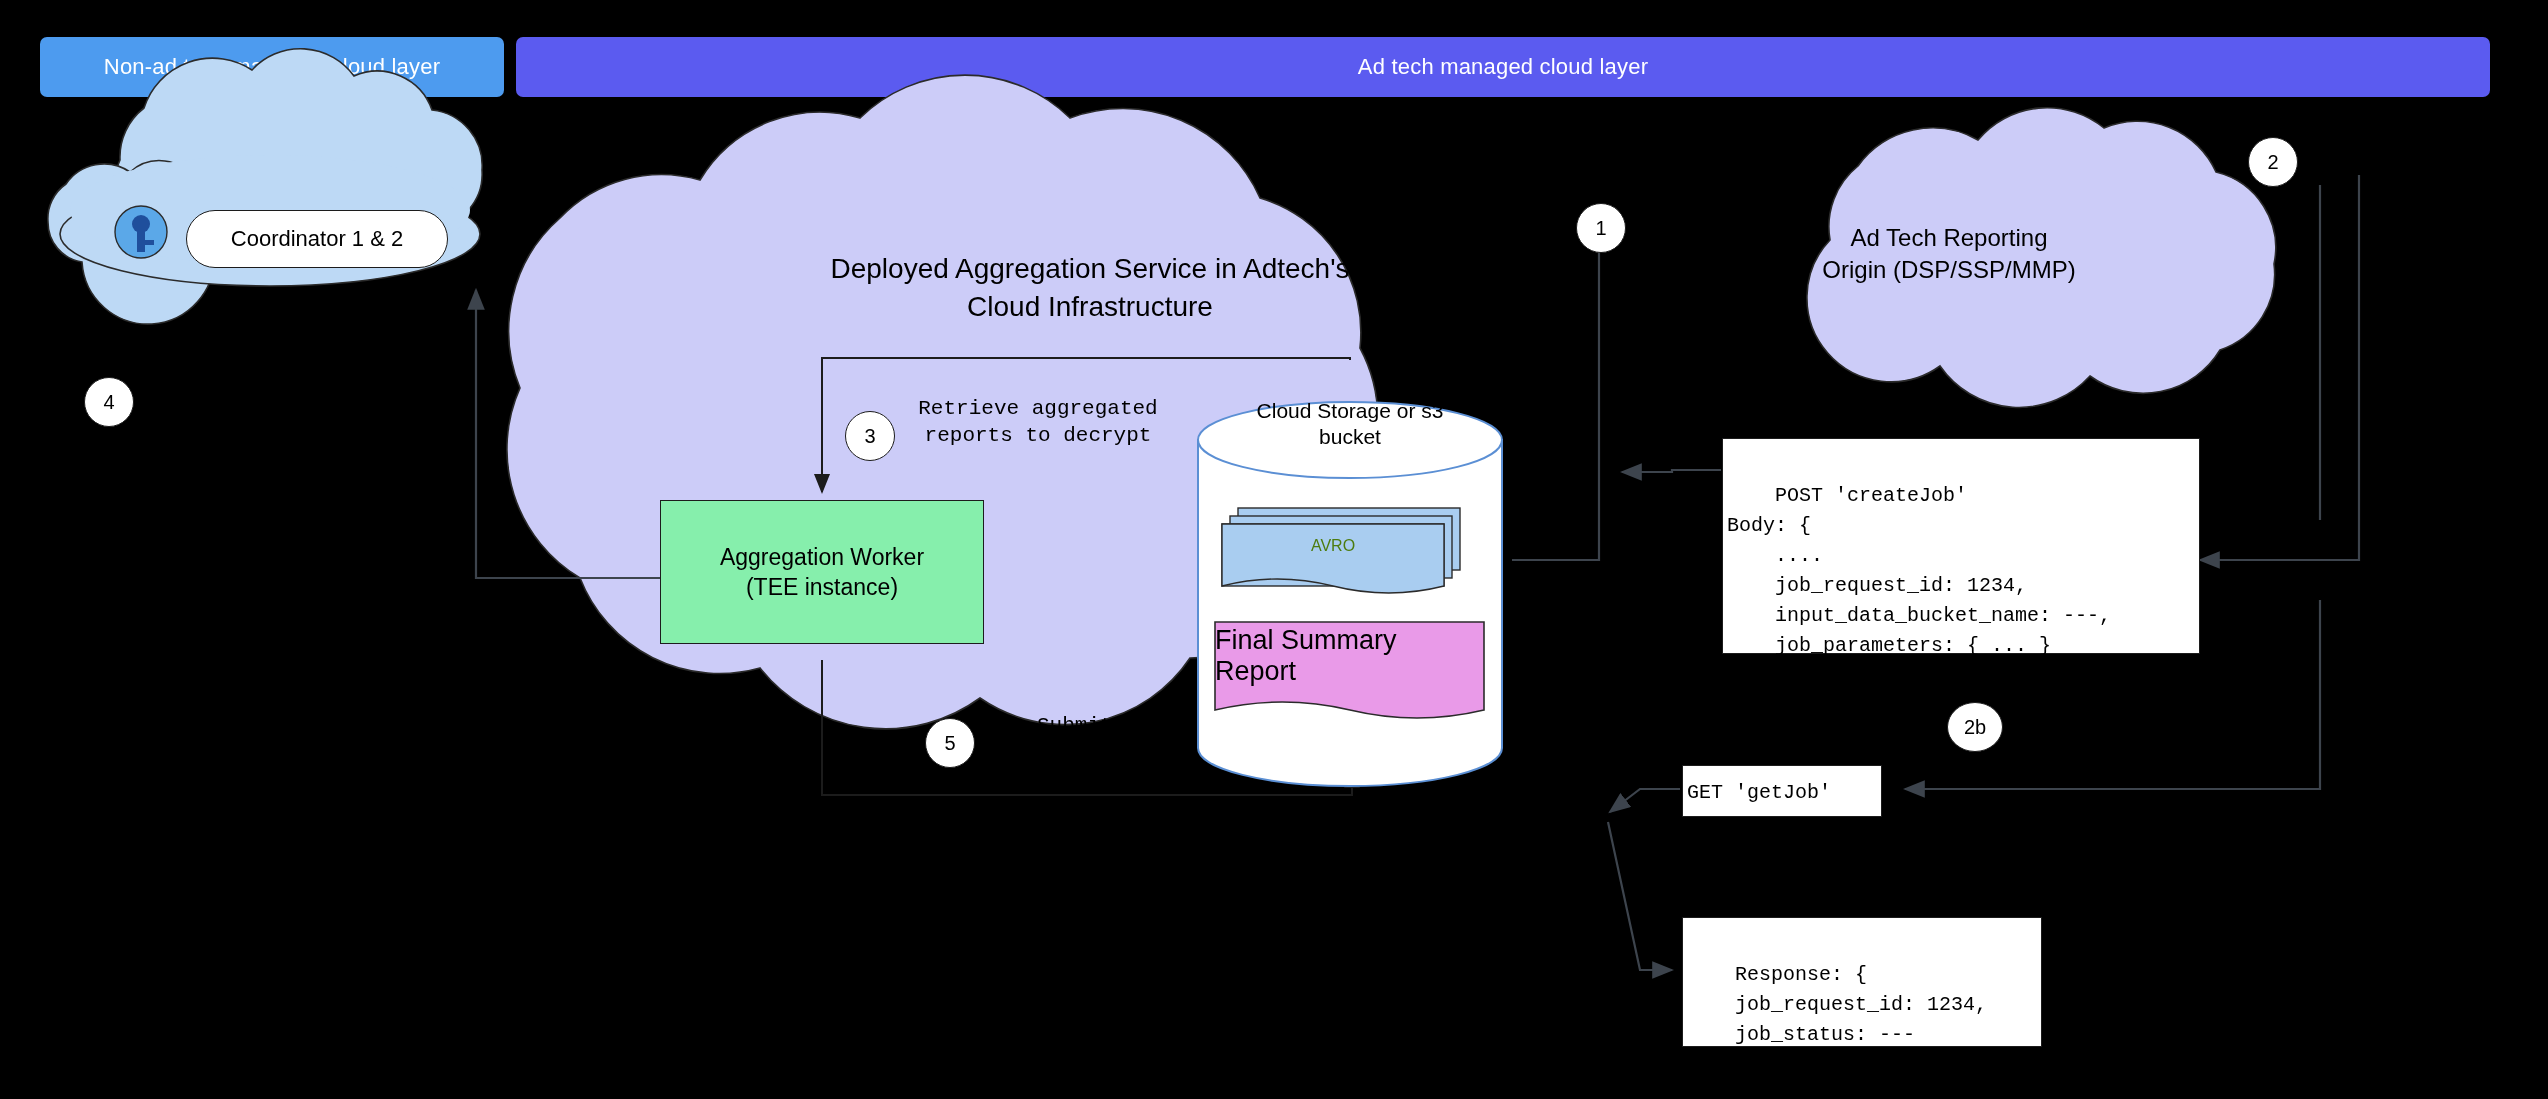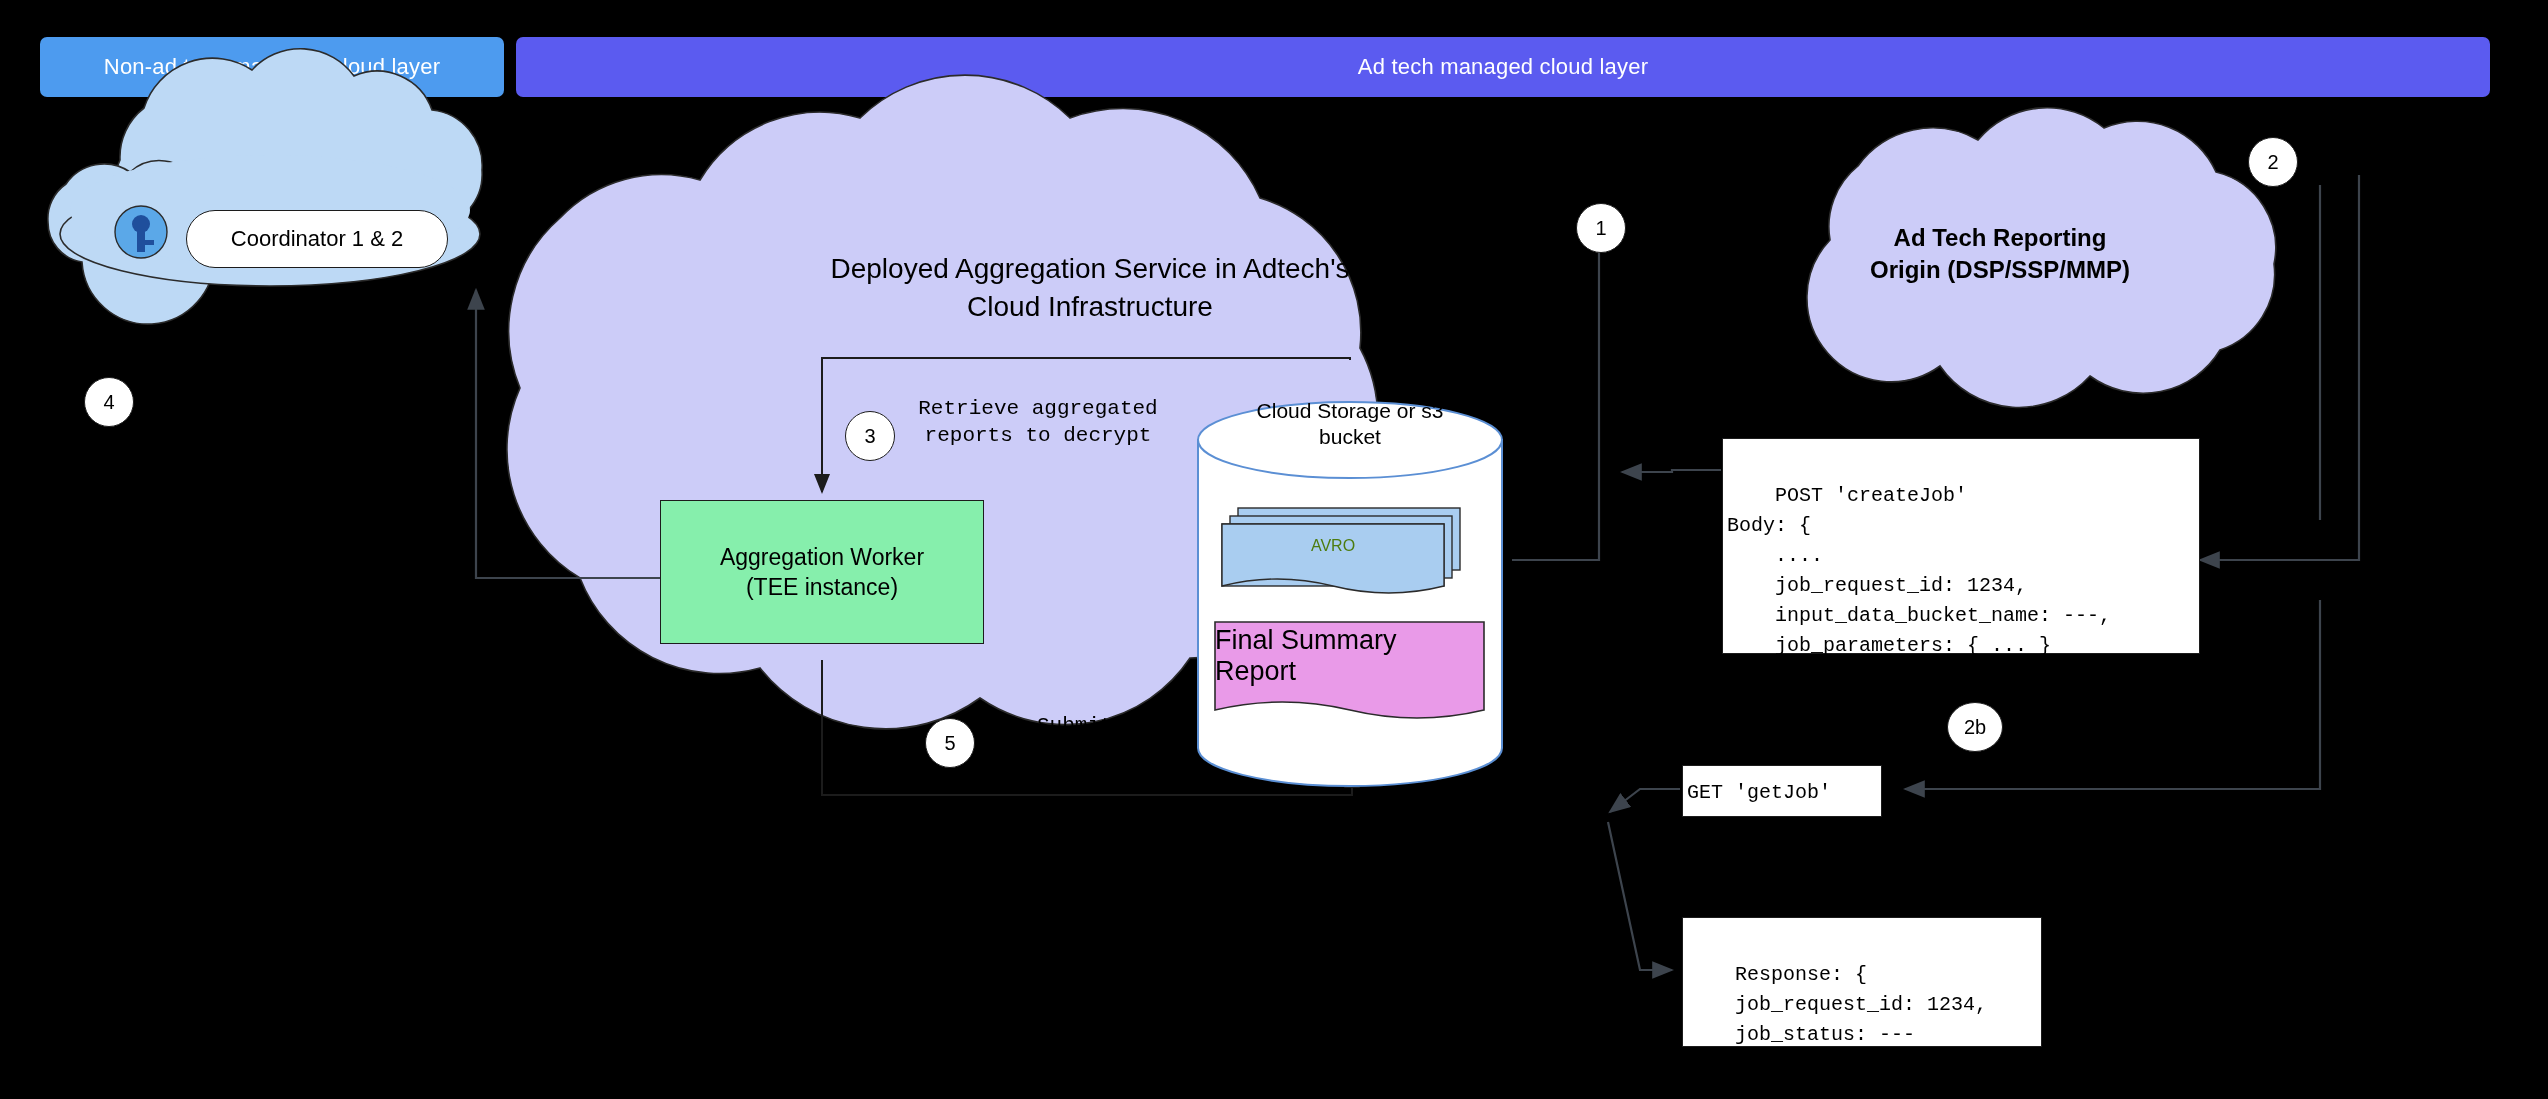--- a/index.html
+++ b/index.html
@@ -262,21 +262,21 @@
 
   <div class="coordinator-pill" style="left:186px; top:210px; width:260px; height:56px;">
     <span>Coordinator 1 &amp; 2</span>
   </div>
 
   <div class="title-main" style="left:640px; top:250px;">
     <div>Deployed Aggregation Service in Adtech's</div>
     <div>Cloud Infrastructure</div>
   </div>
 
-  <div class="cloud-label" style="left:1740px; top:222px;font-weight:bold;">
+  <div class="cloud-label" style="left:1689px; top:222px;">
     <div>Ad Tech Reporting</div>
     <div>Origin (DSP/SSP/MMP)</div>
   </div>
 
   <div class="worker" style="left:660px; top:500px; width:322px; height:142px;">
     <div>Aggregation Worker</div>
     <div>(TEE instance)</div>
   </div>
 
   <div class="bucket-label" style="left:1200px; top:398px;">

